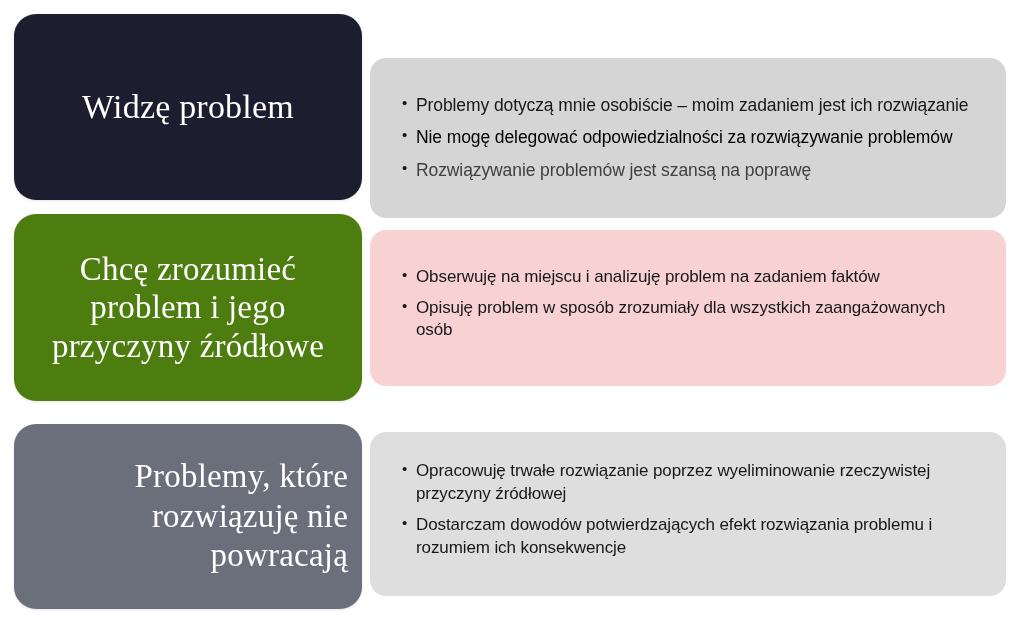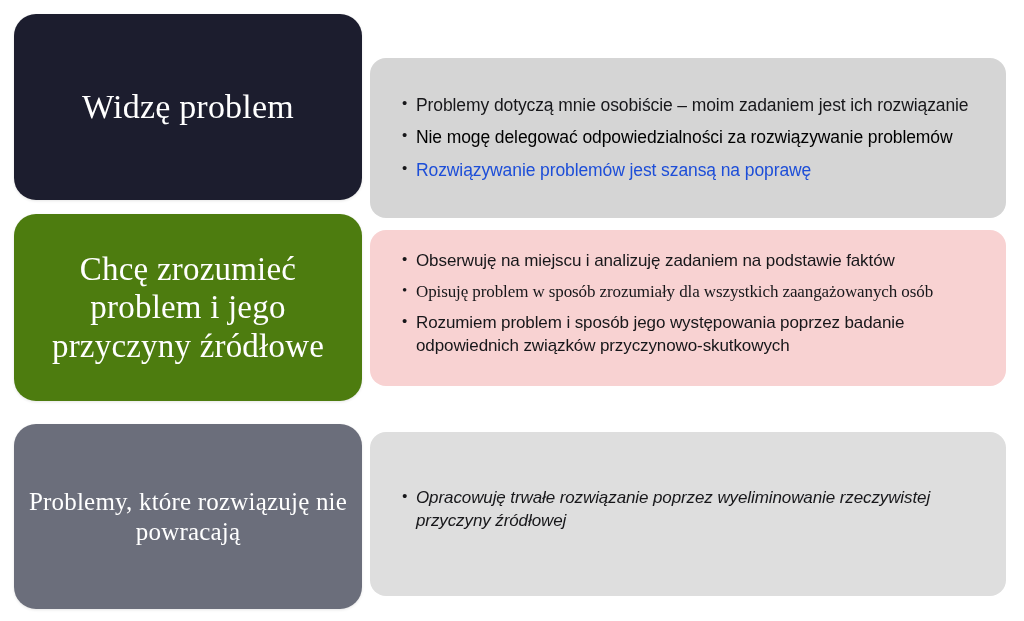--- a/index.html
+++ b/index.html
@@ -52,37 +52,37 @@
     font-family: "Liberation Serif", "DejaVu Serif", serif;
     color: #ffffff;
     font-size: 34px;
     line-height: 1.20;
     text-align: center;
     letter-spacing: 0.2px;
     white-space: pre-line;
   }
 
   .row-2 .label-text { font-size: 33px; line-height: 1.17; }
-  .row-3 .label-text { font-size: 25px; line-height: 1.20; }
+  .row-3 .label-text { font-size: 33px; line-height: 1.20; text-align: right; }
 
   
   .bullet-panel {
     position: absolute;
     left: 370px;
     width: 636px;
     border-radius: 16px;
     box-sizing: border-box;
     display: flex;
     align-items: center;
     z-index: 1;
   }
 
   .row-1 .bullet-panel { top: 12px; height: 160px; padding: 6px 20px 6px 10px; margin-top: 32px; }
   .row-2 .bullet-panel { top: 16px; height: 156px; padding: 6px 20px 6px 10px; }
-  .row-3 .bullet-panel { top: 8px;  height: 164px; padding: 6px 20px 6px 10px; font-style: italic; }
+  .row-3 .bullet-panel { top: 8px;  height: 164px; padding: 6px 20px 6px 10px; }
 
   ul.bullets {
     margin: 0;
     padding: 0 0 0 22px;
     list-style: none;
     width: 100%;
   }
 
   ul.bullets li {
     position: relative;
@@ -111,45 +111,45 @@
 </head>
 <body style="background: rgb(255, 255, 255);">
 
 <div class="infographic">
 
   <div class="row row-1">
     <div class="bullet-panel" style="background: rgb(213, 213, 213);">
       <ul class="bullets">
         <li style="color: rgb(23, 23, 26);">Problemy dotyczą mnie osobiście – moim zadaniem jest ich rozwiązanie</li>
         <li style="color: #000000;">Nie mogę delegować odpowiedzialności za rozwiązywanie problemów</li>
-        <li style="color: #1d4ed8;">Rozwiązywanie problemów jest szansą na poprawę</li>
+        <li style="color: #404040;">Rozwiązywanie problemów jest szansą na poprawę</li>
       </ul>
     </div>
     <div class="label-card" style="background: rgb(28, 29, 46);">
       <div class="label-text" style="color: rgb(255, 255, 255);">Widzę problem</div>
     </div>
   </div>
 
   <div class="row row-2">
     <div class="bullet-panel" style="background: rgb(248, 210, 210);">
       <ul class="bullets">
-        <li style="color: rgb(23, 23, 26);">Obserwuję na miejscu i analizuję zadaniem na podstawie faktów</li>
-        <li style="color: rgb(23, 23, 26); font-family: Liberation Serif, serif;">Opisuję problem w sposób zrozumiały dla wszystkich zaangażowanych osób</li>
-        <li style="color: rgb(23, 23, 26);">Rozumiem problem i sposób jego występowania poprzez badanie odpowiednich związków przyczynowo-skutkowych</li>
+        <li style="color: rgb(23, 23, 26);">Obserwuję na miejscu i analizuję problem na zadaniem faktów</li>
+        <li style="color: rgb(23, 23, 26);">Opisuję problem w sposób zrozumiały dla wszystkich zaangażowanych osób</li>
       </ul>
     </div>
     <div class="label-card" style="background: #4d7c0f;">
       <div class="label-text" style="color: rgb(255, 255, 255);">Chcę zrozumieć problem i jego przyczyny źródłowe</div>
     </div>
   </div>
 
   <div class="row row-3">
     <div class="bullet-panel" style="background: rgb(222, 222, 222);">
       <ul class="bullets">
         <li style="color: rgb(23, 23, 26);">Opracowuję trwałe rozwiązanie poprzez wyeliminowanie rzeczywistej przyczyny źródłowej</li>
+        <li style="color: rgb(23, 23, 26);">Dostarczam dowodów potwierdzających efekt rozwiązania problemu i rozumiem ich konsekwencje</li>
       </ul>
     </div>
     <div class="label-card" style="background: rgb(107, 110, 123);">
       <div class="label-text" style="color: rgb(255, 255, 255);">Problemy, które rozwiązuję nie powracają</div>
     </div>
   </div>
 
 </div>
 
 </body></html>

